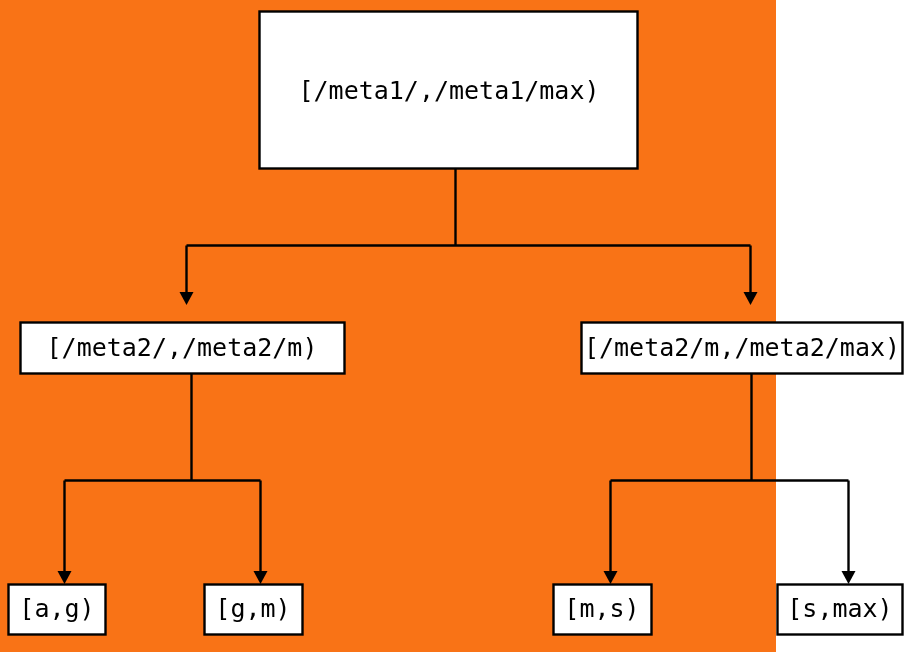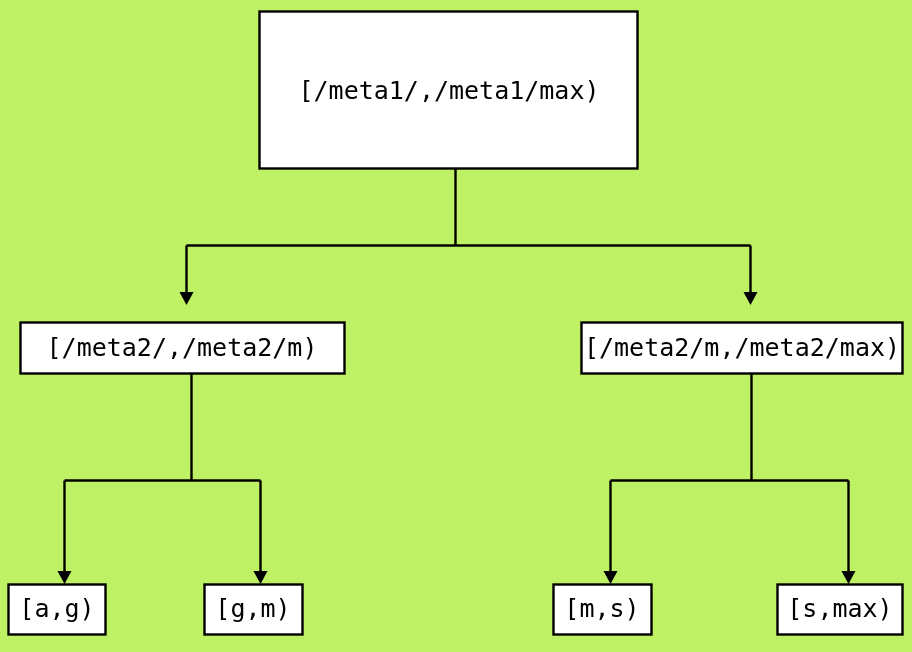--- a/index.html
+++ b/index.html
@@ -8,23 +8,23 @@
     background: #ffffff;
   }
   body {
     width: 912px;
     height: 652px;
     font-family: "DejaVu Sans Mono", "Liberation Mono", monospace;
     overflow: hidden;
   }
   #diagram-root {
     position: relative;
-    width: 912px;
+    width: 776px;
     height: 652px;
-    background: #bef264;
+    background: #f97316;
   }
   svg.tree-canvas {
     display: block;
     width: 912px;
     height: 652px;
   }
   .node-box {
     fill: #ffffff;
     stroke: #000000;
     stroke-width: 2.4;

